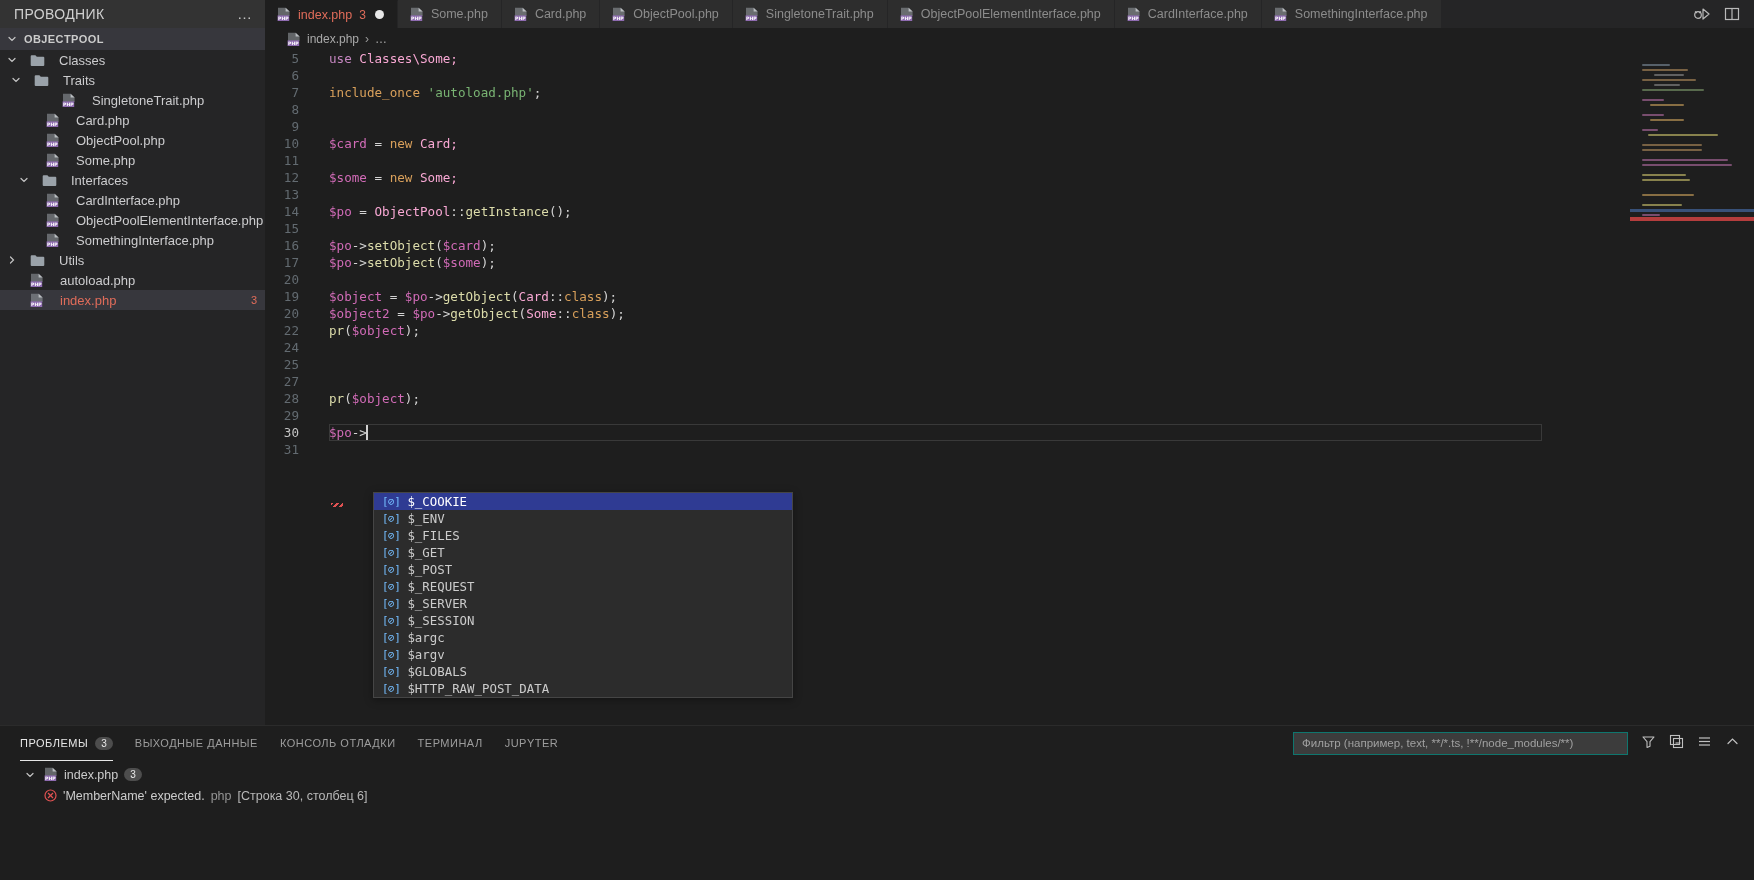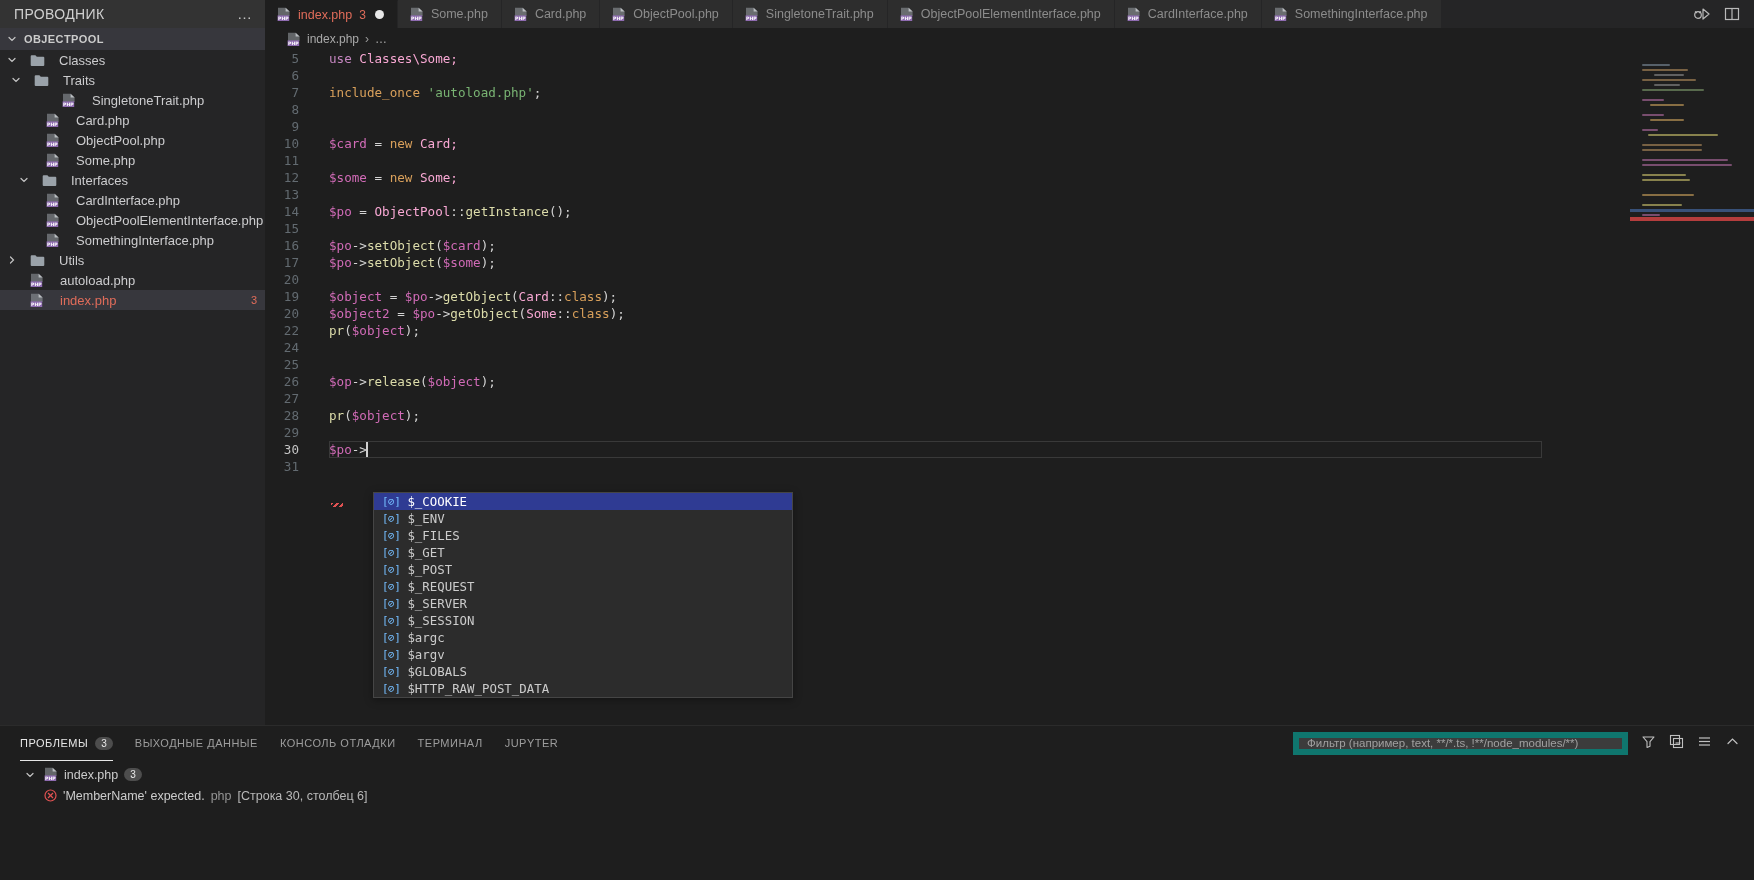--- a/index.html
+++ b/index.html
@@ -172,21 +172,21 @@
   .ptab.active { color:#e7e7e7; }
   .ptab.active::after {
     content:""; position:absolute; left:0; right:0; bottom:0; height:1px; background:#e7e7e7;
   }
   .ptab .cnt {
     background:#4d4d4d; color:#e8e8e8; border-radius:9px;
     font-size:10px; padding:1px 6px; letter-spacing:0; text-transform:none;
   }
   .panel-head-right { margin-left:auto; display:flex; align-items:center; gap:13px; padding-right:14px;}
   .filter-box {
-    width: 335px; height:23px; background:#3c3c3c; border:6px solid #0f766e;
+    width: 335px; height:23px; background:#3c3c3c; border:1px solid #0f766e;
     display:flex; align-items:center; padding:0 8px;
   }
   .filter-box input {
     width:100%; background:transparent; border:none; outline:none;
     color:#cccccc; font-size:11.5px; font-family:"Liberation Sans", sans-serif;
   }
   .filter-box input::placeholder { color:#a0a0a0; }
   .panel-body { flex:1 1 auto; overflow:hidden; padding-top:4px;}
   .prob-file {
     height:21px; display:flex; align-items:center; gap:6px; padding-left:22px;
@@ -512,21 +512,20 @@
               <div class="code-line"><span class="lnum">14</span><span class="ctext"><span class="k-var">$po</span><span class="k-op"> = </span><span class="k-cls">ObjectPool</span><span class="k-op">::</span><span class="k-fn">getInstance</span><span class="k-op">();</span></span></div>
               <div class="code-line"><span class="lnum">15</span><span class="ctext"></span></div>
               <div class="code-line"><span class="lnum">16</span><span class="ctext"><span class="k-var">$po</span><span class="k-op">-&gt;</span><span class="k-fn">setObject</span><span class="k-op">(</span><span class="k-var">$card</span><span class="k-op">);</span></span></div>
               <div class="code-line"><span class="lnum">17</span><span class="ctext"><span class="k-var">$po</span><span class="k-op">-&gt;</span><span class="k-fn">setObject</span><span class="k-op">(</span><span class="k-var">$some</span><span class="k-op">);</span></span></div>
               <div class="code-line"><span class="lnum">20</span><span class="ctext"></span></div>
               <div class="code-line"><span class="lnum">19</span><span class="ctext"><span class="k-var">$object</span><span class="k-op"> = </span><span class="k-var">$po</span><span class="k-op">-&gt;</span><span class="k-fn">getObject</span><span class="k-op">(</span><span class="k-cls">Card</span><span class="k-op">::</span><span class="k-const">class</span><span class="k-op">);</span></span></div>
               <div class="code-line"><span class="lnum">20</span><span class="ctext"><span class="k-var">$object2</span><span class="k-op"> = </span><span class="k-var">$po</span><span class="k-op">-&gt;</span><span class="k-fn">getObject</span><span class="k-op">(</span><span class="k-cls">Some</span><span class="k-op">::</span><span class="k-const">class</span><span class="k-op">);</span></span></div>
               <div class="code-line"><span class="lnum">22</span><span class="ctext"><span class="k-fn">pr</span><span class="k-op">(</span><span class="k-var">$object</span><span class="k-op">);</span></span></div>
               <div class="code-line"><span class="lnum">24</span><span class="ctext"></span></div>
               <div class="code-line"><span class="lnum">25</span><span class="ctext"></span></div>
-              <div class="code-line"><span class="lnum">26</span><span class="ctext"><span class="k-var">$op</span><span class="k-op">-&gt;</span><span class="k-fn">release</span><span class="k-op">(</span><span class="k-var">$object</span><span class="k-op">);</span></span></div>
               <div class="code-line"><span class="lnum">27</span><span class="ctext"></span></div>
               <div class="code-line"><span class="lnum">28</span><span class="ctext"><span class="k-fn">pr</span><span class="k-op">(</span><span class="k-var">$object</span><span class="k-op">);</span></span></div>
               <div class="code-line"><span class="lnum">29</span><span class="ctext"></span></div>
               <div class="code-line"><span class="lnum cur">30</span><div class="cur-line-box" style="top: 0px;"></div><span class="ctext"><span class="k-var">$po</span><span class="k-op">-&gt;</span><span class="caret"></span></span></div>
               <div class="code-line"><span class="lnum">31</span><span class="ctext"></span></div>
               <div class="sq" style="left: 66px; top: 453px;"></div>
             </div>
           <div class="acomplete" id="acomplete" style="left: 108px; top: 442px; width: 420px;">
               <div class="ac-item sel">
                 <span class="ac-ico">[⊘]</span>

